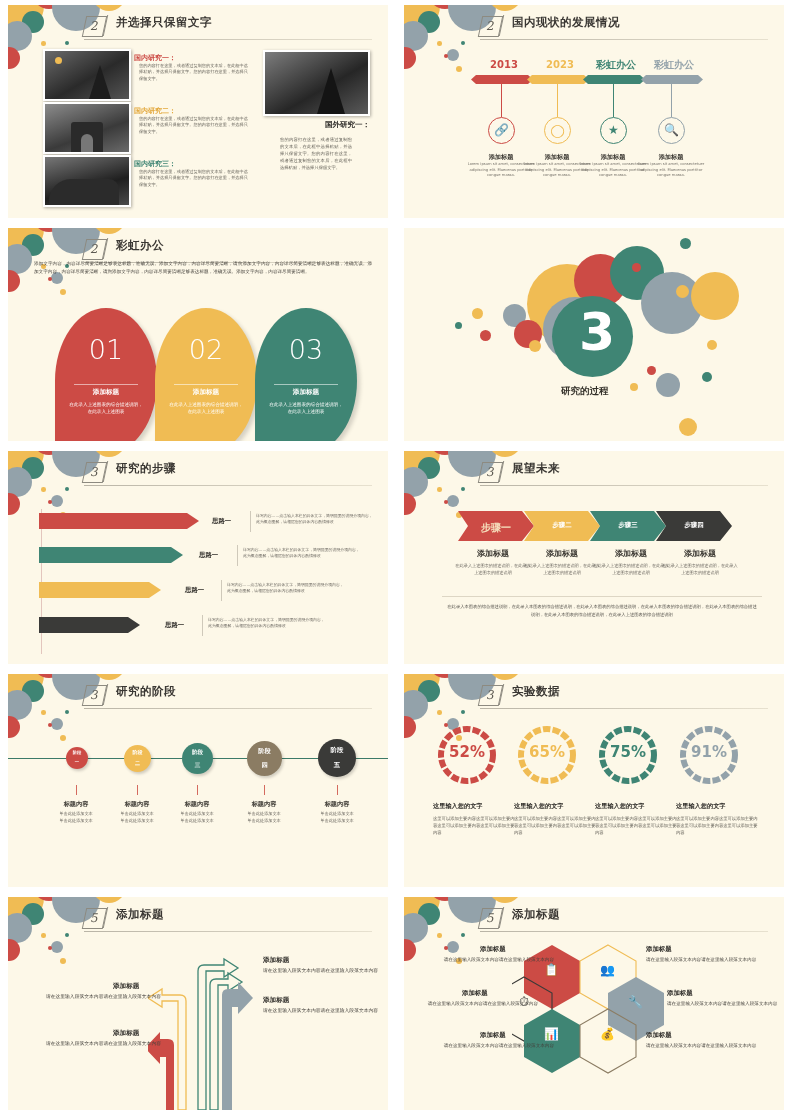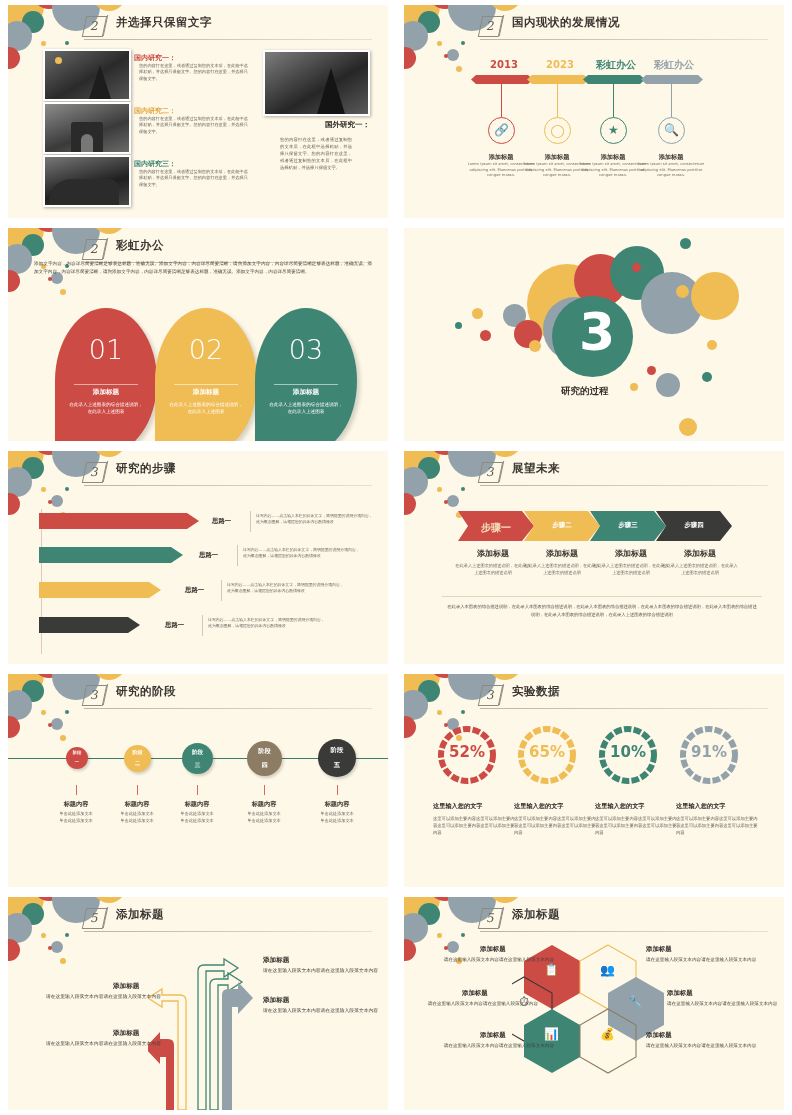--- a/index.html
+++ b/index.html
@@ -481,21 +481,21 @@
     <svg style="position:absolute;left:112px;top:50px;" width="62" height="62" viewBox="0 0 62 62">
       <circle cx="31" cy="31" r="26" fill="none" stroke="#f0bc54" stroke-width="6" stroke-dasharray="7.6 2.2"></circle>
     </svg>
     <div class="pct" style="left:115px;top:50px;color:#f0bc54;">65%</div>
     <div class="h" style="left:110px;top:128px;">这里输入您的文字</div>
     <div class="b" style="left:110px;top:141px;">这里可以添加主要内容这里可以添加主要内容这里可以添加主要内容这里可以添加主要内容</div>
 
     <svg style="position:absolute;left:193px;top:50px;" width="62" height="62" viewBox="0 0 62 62">
       <circle cx="31" cy="31" r="26" fill="none" stroke="#3f8574" stroke-width="6" stroke-dasharray="7.6 2.2"></circle>
     </svg>
-    <div class="pct" style="left:196px;top:50px;color:#3f8574;">10%</div>
+    <div class="pct" style="left:196px;top:50px;color:#3f8574;">75%</div>
     <div class="h" style="left:191px;top:128px;">这里输入您的文字</div>
     <div class="b" style="left:191px;top:141px;">这里可以添加主要内容这里可以添加主要内容这里可以添加主要内容这里可以添加主要内容</div>
 
     <svg style="position:absolute;left:274px;top:50px;" width="62" height="62" viewBox="0 0 62 62">
       <circle cx="31" cy="31" r="26" fill="none" stroke="#93a2aa" stroke-width="6" stroke-dasharray="7.6 2.2"></circle>
     </svg>
     <div class="pct" style="left:277px;top:50px;color:#93a2aa;">91%</div>
     <div class="h" style="left:272px;top:128px;">这里输入您的文字</div>
     <div class="b" style="left:272px;top:141px;">这里可以添加主要内容这里可以添加主要内容这里可以添加主要内容这里可以添加主要内容</div>
   </div>

